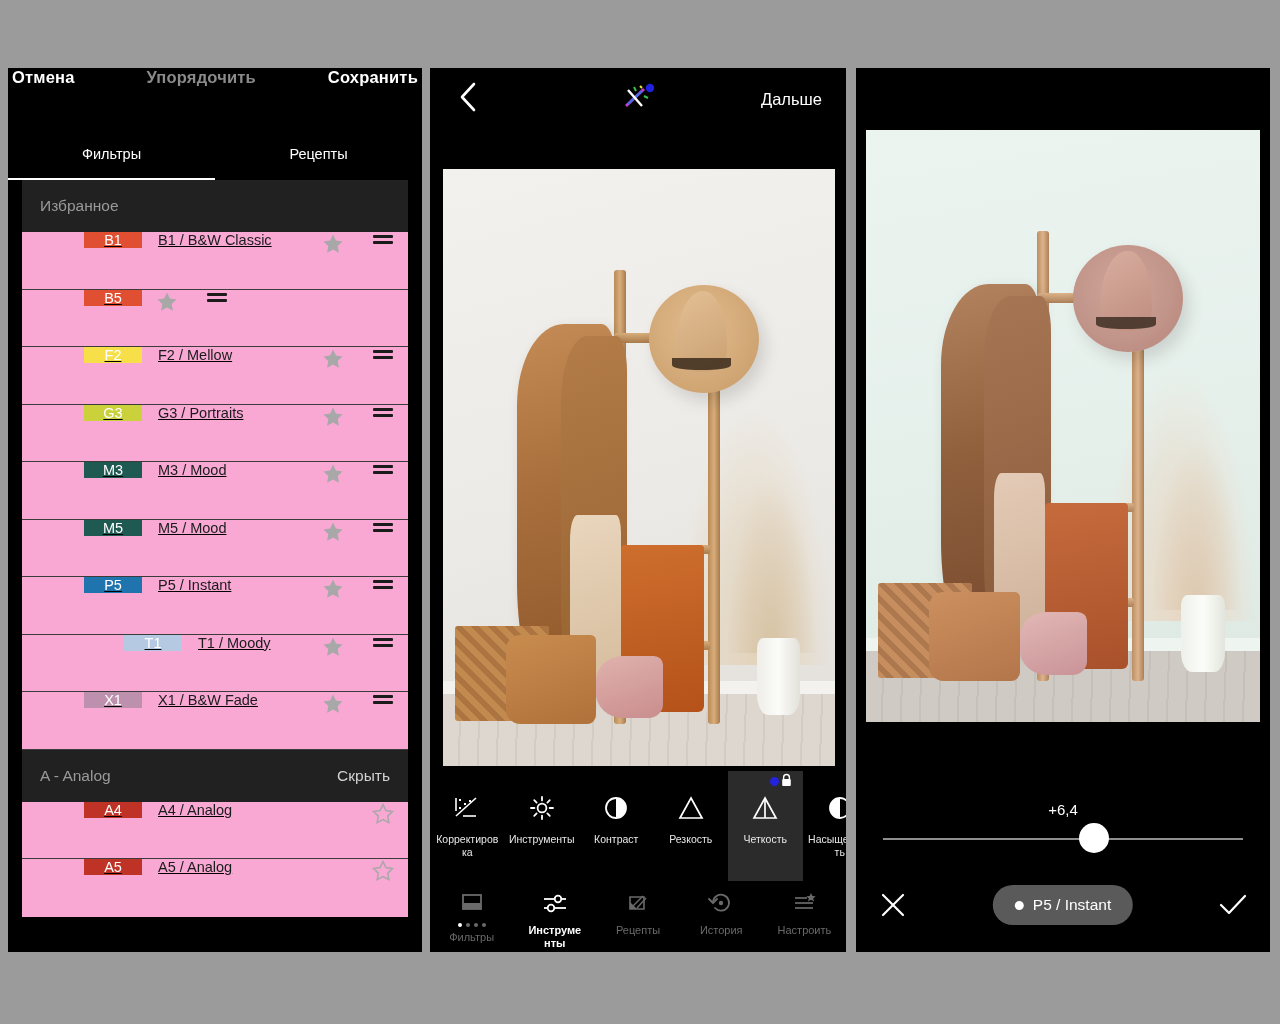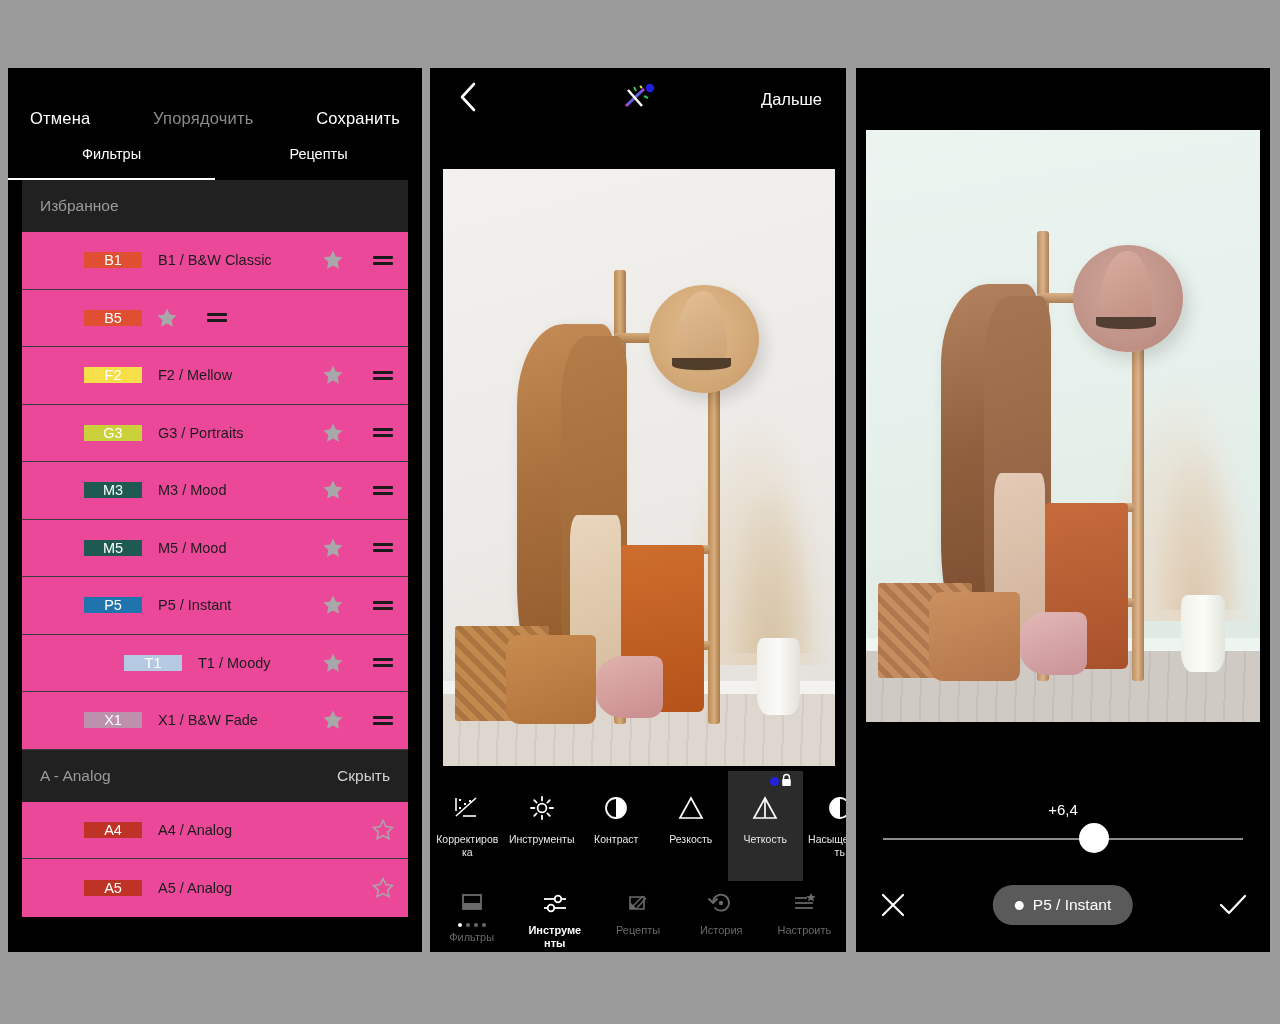--- a/index.html
+++ b/index.html
@@ -15,23 +15,24 @@
   .panel {
     position: absolute;
     background: #000;
     overflow: hidden;
   }
 
   
   #panel-left { left: 8px; top: 68px; width: 414px; height: 884px; }
 
   .lp-topbar {
-    height: 60px; display: flex; align-items: flex-end;
-    padding: 0 22px; justify-content: space-between;
+    height: 60px; display: flex; align-items: flex-start;
+    padding: 0 4px; justify-content: space-between;
     background: #000;
+    font-weight: bold;
   }
   .lp-topbar span { font-size: 16.5px; color: #fff; letter-spacing: .2px;}
   .lp-topbar .dim { color: #8a8a8a; }
 
   .lp-tabs {
     height: 52px; display: flex; background: #000; position: relative;
   }
   .lp-tab {
     flex: 1; display: flex; align-items: center; justify-content: center;
     font-size: 14.5px; color: #fff; position: relative;
@@ -46,23 +47,24 @@
 
   .lp-section-head {
     background: #212121; height: 52px;
     display: flex; align-items: center; justify-content: space-between;
     padding: 0 18px;
   }
   .lp-section-head .title { color: #9a9a9a; font-size: 15.5px; }
   .lp-section-head .action { color: #d2d2d2; font-size: 15.5px; }
 
   .frow {
-    display: flex; height: 57.5px; background: #ec4899;
+    display: flex; height: 57.5px; background: #f9a8d4;
     border-bottom: 1px solid #3b3b3b;
-    align-items: center;
+    align-items: flex-start;
+    text-decoration: underline;
   }
   .frow:last-child { border-bottom: none; }
   .fthumb {
     width: 62px; flex: 0 0 62px; position: relative; overflow: hidden;
     background: #ddd;
   }
   .fbadge {
     width: 58px; flex: 0 0 58px;
     display: flex; align-items: center; justify-content: center;
     color: #fff; font-size: 14.5px; font-weight: 400;

